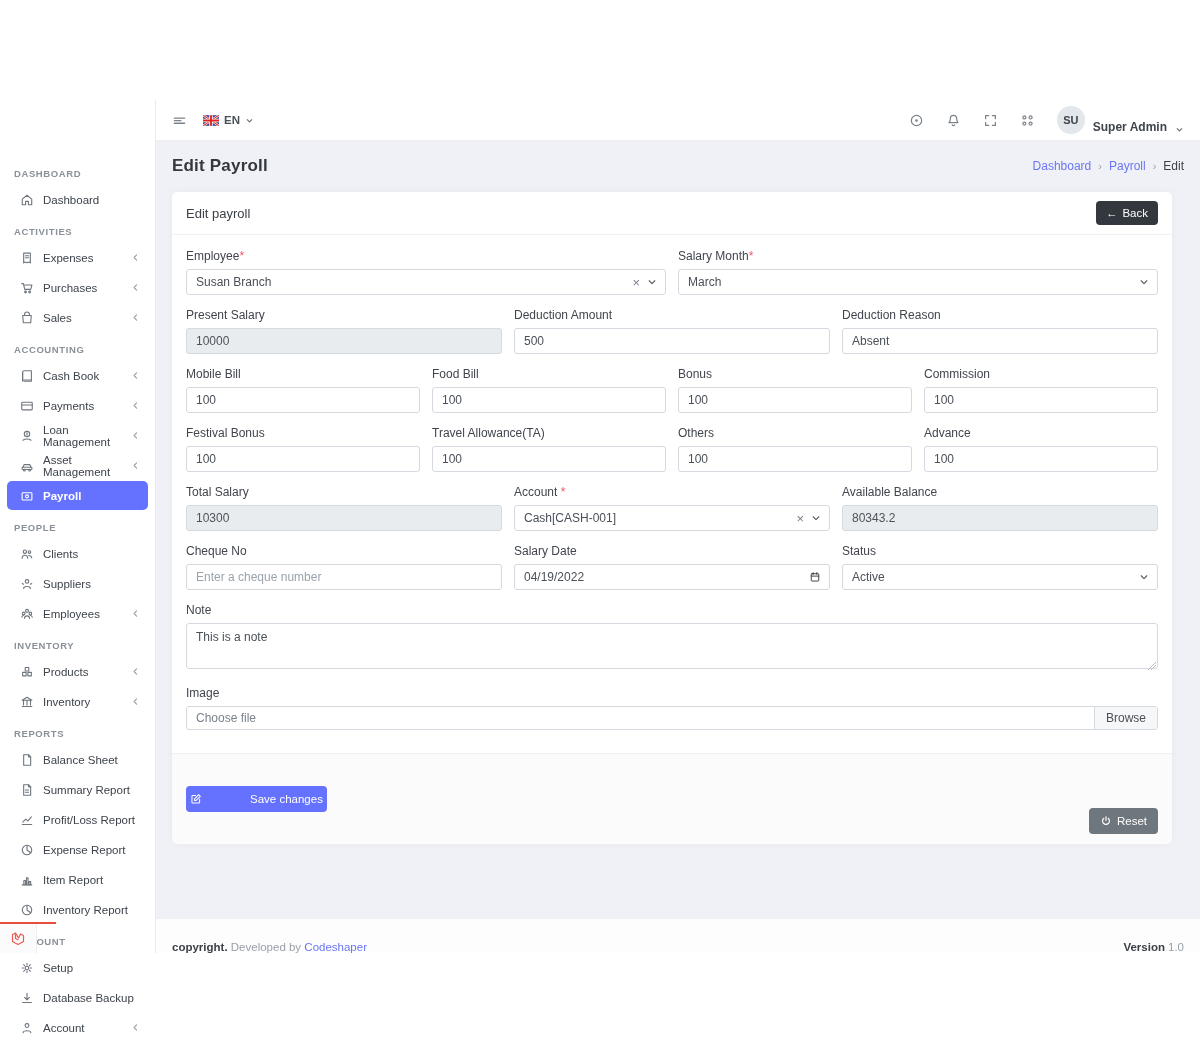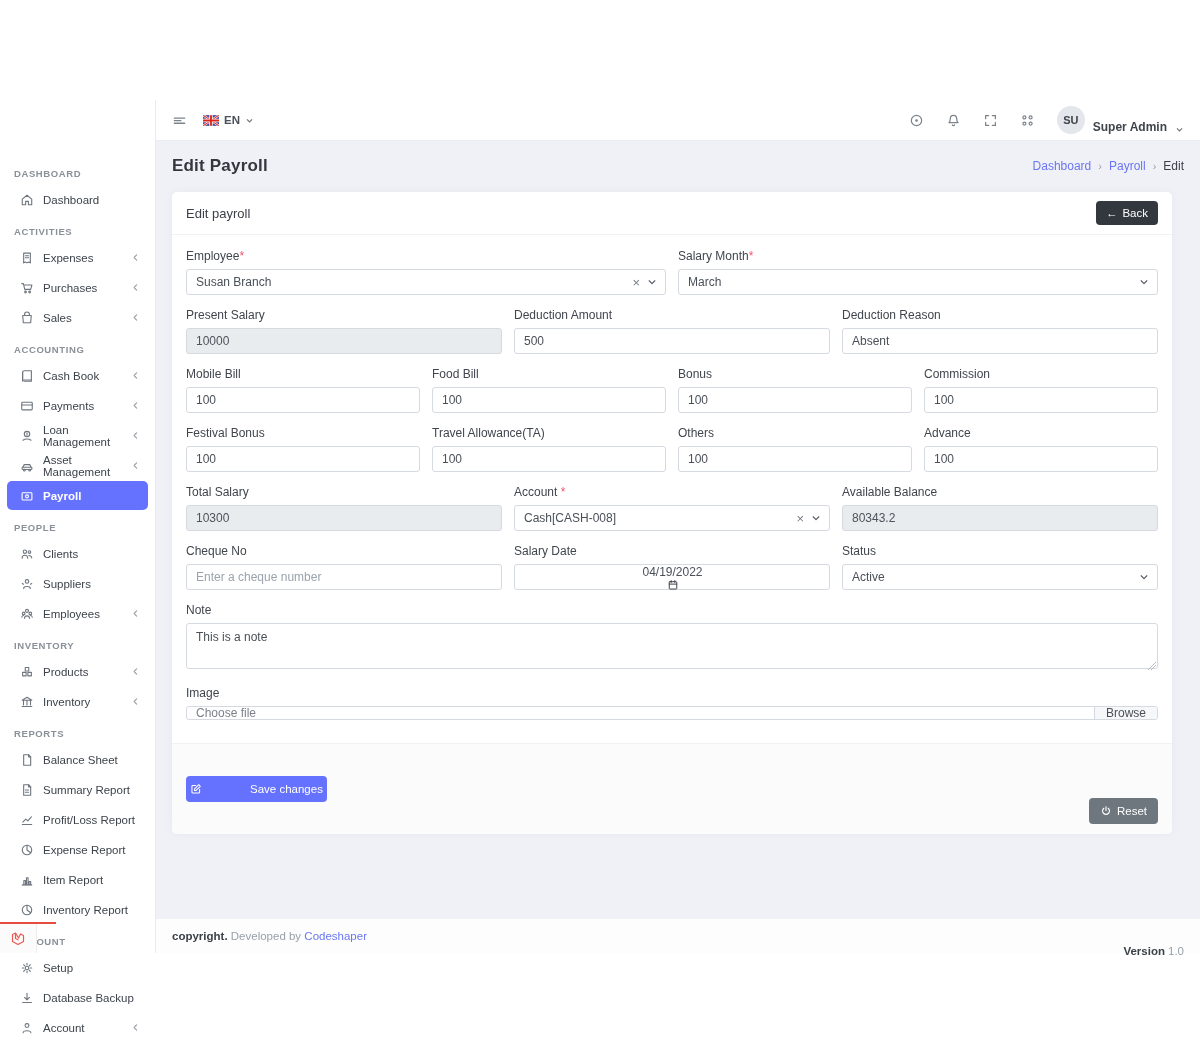--- a/index.html
+++ b/index.html
@@ -64,33 +64,33 @@
   .flabel{display:block;font-size:12px;color:#41454d;margin-bottom:6px;}
   .req{color:#f1556c;}
   .ctl{box-sizing:border-box;width:100%;height:26px;border:1px solid #d5d9e0;border-radius:3px;background:#fff;font-size:12px;color:#4a5058;font-family:inherit;}
   input.ctl{padding:0 9px;}
   input.ctl::placeholder,.ph{color:#9aa3ad;}
   .ctl.disabled{background:#e9ecef;color:#4d535b;}
   .fake-select{display:flex;align-items:center;padding:0 8px 0 9px;cursor:pointer;}
   .fake-select .val{flex:1;overflow:hidden;white-space:nowrap;}
   .fake-select .clear-x{color:#777e87;font-size:13px;margin-right:7px;cursor:pointer;line-height:1;}
   .fake-select svg{width:10px;height:10px;color:#555c64;}
-  .date-wrap{display:flex;align-items:center;padding:0 8px 0 9px;flex-direction:column;}
+  .date-wrap{display:flex;align-items:center;padding:0 8px 0 9px;}
   .date-wrap .val{flex:1;}
   .date-wrap svg{width:12px;height:12px;color:#3c4147;}
   textarea.ctl{height:46px;padding:6px 9px;resize:none;}
   .ta-wrap{position:relative;}
   .ta-grip{position:absolute;right:2px;bottom:3px;width:8px;height:8px;background:
     linear-gradient(135deg,transparent 0 45%,#b7bcc2 45% 52%,transparent 52% 68%,#b7bcc2 68% 75%,transparent 75%);}
-  .file-ctl{display:flex;align-items:stretch;padding:0;overflow:hidden;height:14px;cursor:pointer;}
+  .file-ctl{display:flex;align-items:stretch;padding:0;overflow:hidden;height:24px;cursor:pointer;}
   .file-ctl .file-text{flex:1;display:flex;align-items:center;padding:0 9px;color:#7b828b;}
   .file-ctl .browse{display:flex;align-items:center;padding:0 11px;background:#f6f7f8;border-left:1px solid #d5d9e0;color:#4a5058;}
   .card-foot{display:flex;align-items:center;padding:10px 14px;background:#fbfbfc;border-top:1px solid #f0f1f4;border-radius:0 0 5px 5px;}
 
-  .footer{height:35px;min-height:35px;background:#fdfdfe;border-top:1px solid #eef0f3;display:flex;align-items:center;padding:0 16px;font-size:11.5px;color:#98a0a9;box-sizing:border-box;}
+  .footer{height:35px;min-height:35px;background:#fdfdfe;border-top:1px solid #eef0f3;display:flex;align-items:flex-end;padding:0 16px;font-size:11.5px;color:#98a0a9;box-sizing:border-box;}
   .footer b{color:#3c4047;}
   .footer .dev-link{color:#6a76f3;cursor:pointer;}
   .footer .right{margin-left:auto;margin-top:30px;}
   .footer .right b{margin-right:3px;}
 </style>
 </head>
 <body>
 
 <div class="stage">
   <div class="app">
@@ -504,21 +504,21 @@
                 <div class="fgroup"><label class="flabel"><span>Festival Bonus</span></label><input class="ctl" value="100" style=""></div>
                 <div class="fgroup"><label class="flabel"><span>Travel Allowance(TA)</span></label><input class="ctl" value="100" style=""></div>
                 <div class="fgroup"><label class="flabel"><span>Others</span></label><input class="ctl" value="100" style=""></div>
                 <div class="fgroup"><label class="flabel"><span>Advance</span></label><input class="ctl" value="100" style=""></div>
               </div>
               <div class="frow" style="grid-template-columns: repeat(3, 1fr);">
                 <div class="fgroup"><label class="flabel"><span>Total Salary</span></label><input class="ctl disabled" readonly="" value="10300" style=""></div>
                 <div class="fgroup">
                   <label class="flabel"><span>Account </span><span class="req">*</span></label>
                   <div class="ctl fake-select">
-                    <span class="val">Cash[CASH-008]</span>
+                    <span class="val">Cash[CASH-001]</span>
                     <span class="clear-x">×</span>
                     <span style="display:inline-flex">
                       <svg viewBox="0 0 16 16" fill="none" stroke="currentColor" stroke-width="1.8" stroke-linecap="round" stroke-linejoin="round">
                         <path d="M3.5 6l4.5 4.5L12.5 6"></path>
                       </svg>
                     </span>
                   </div>
                 </div>
                 <div class="fgroup"><label class="flabel"><span>Available Balance</span></label><input class="ctl disabled" readonly="" value="80343.2" style=""></div>
               </div>

